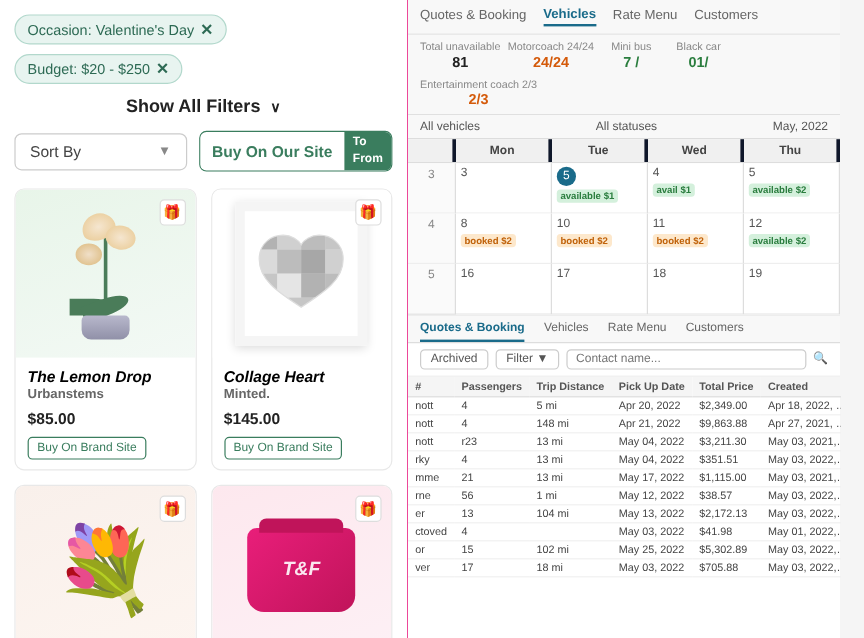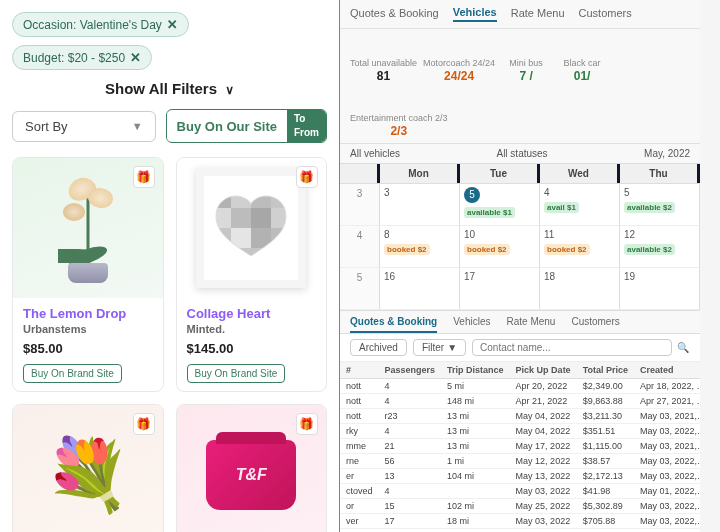--- a/index.html
+++ b/index.html
@@ -289,22 +289,23 @@
       font-style: italic;
     }
 
     .product-info {
       padding: 8px 10px;
     }
 
     .product-name {
       font-size: 13px;
       font-weight: 700;
-      color: #8b5cf6;
+      color: #000000;
       margin-bottom: 2px;
+      font-style: italic;
     }
 
     .product-brand {
       font-size: 11px;
       color: #666;
       margin-bottom: 6px;
       font-weight: bold;
     }
 
     .product-price-row {
@@ -377,21 +378,20 @@
       flex-direction: column;
       align-items: center;
       min-width: 50px;
     }
 
     .stat-label {
       font-size: 9px;
       color: #888;
       text-align: center;
       line-height: 1.2;
-      margin-top: 24px;
     }
 
     .stat-value {
       font-size: 12px;
       font-weight: 700;
       color: #222;
     }
 
     .stat-value.orange { color: #d45a0a; }
     .stat-value.green { color: #2a7d3e; }

